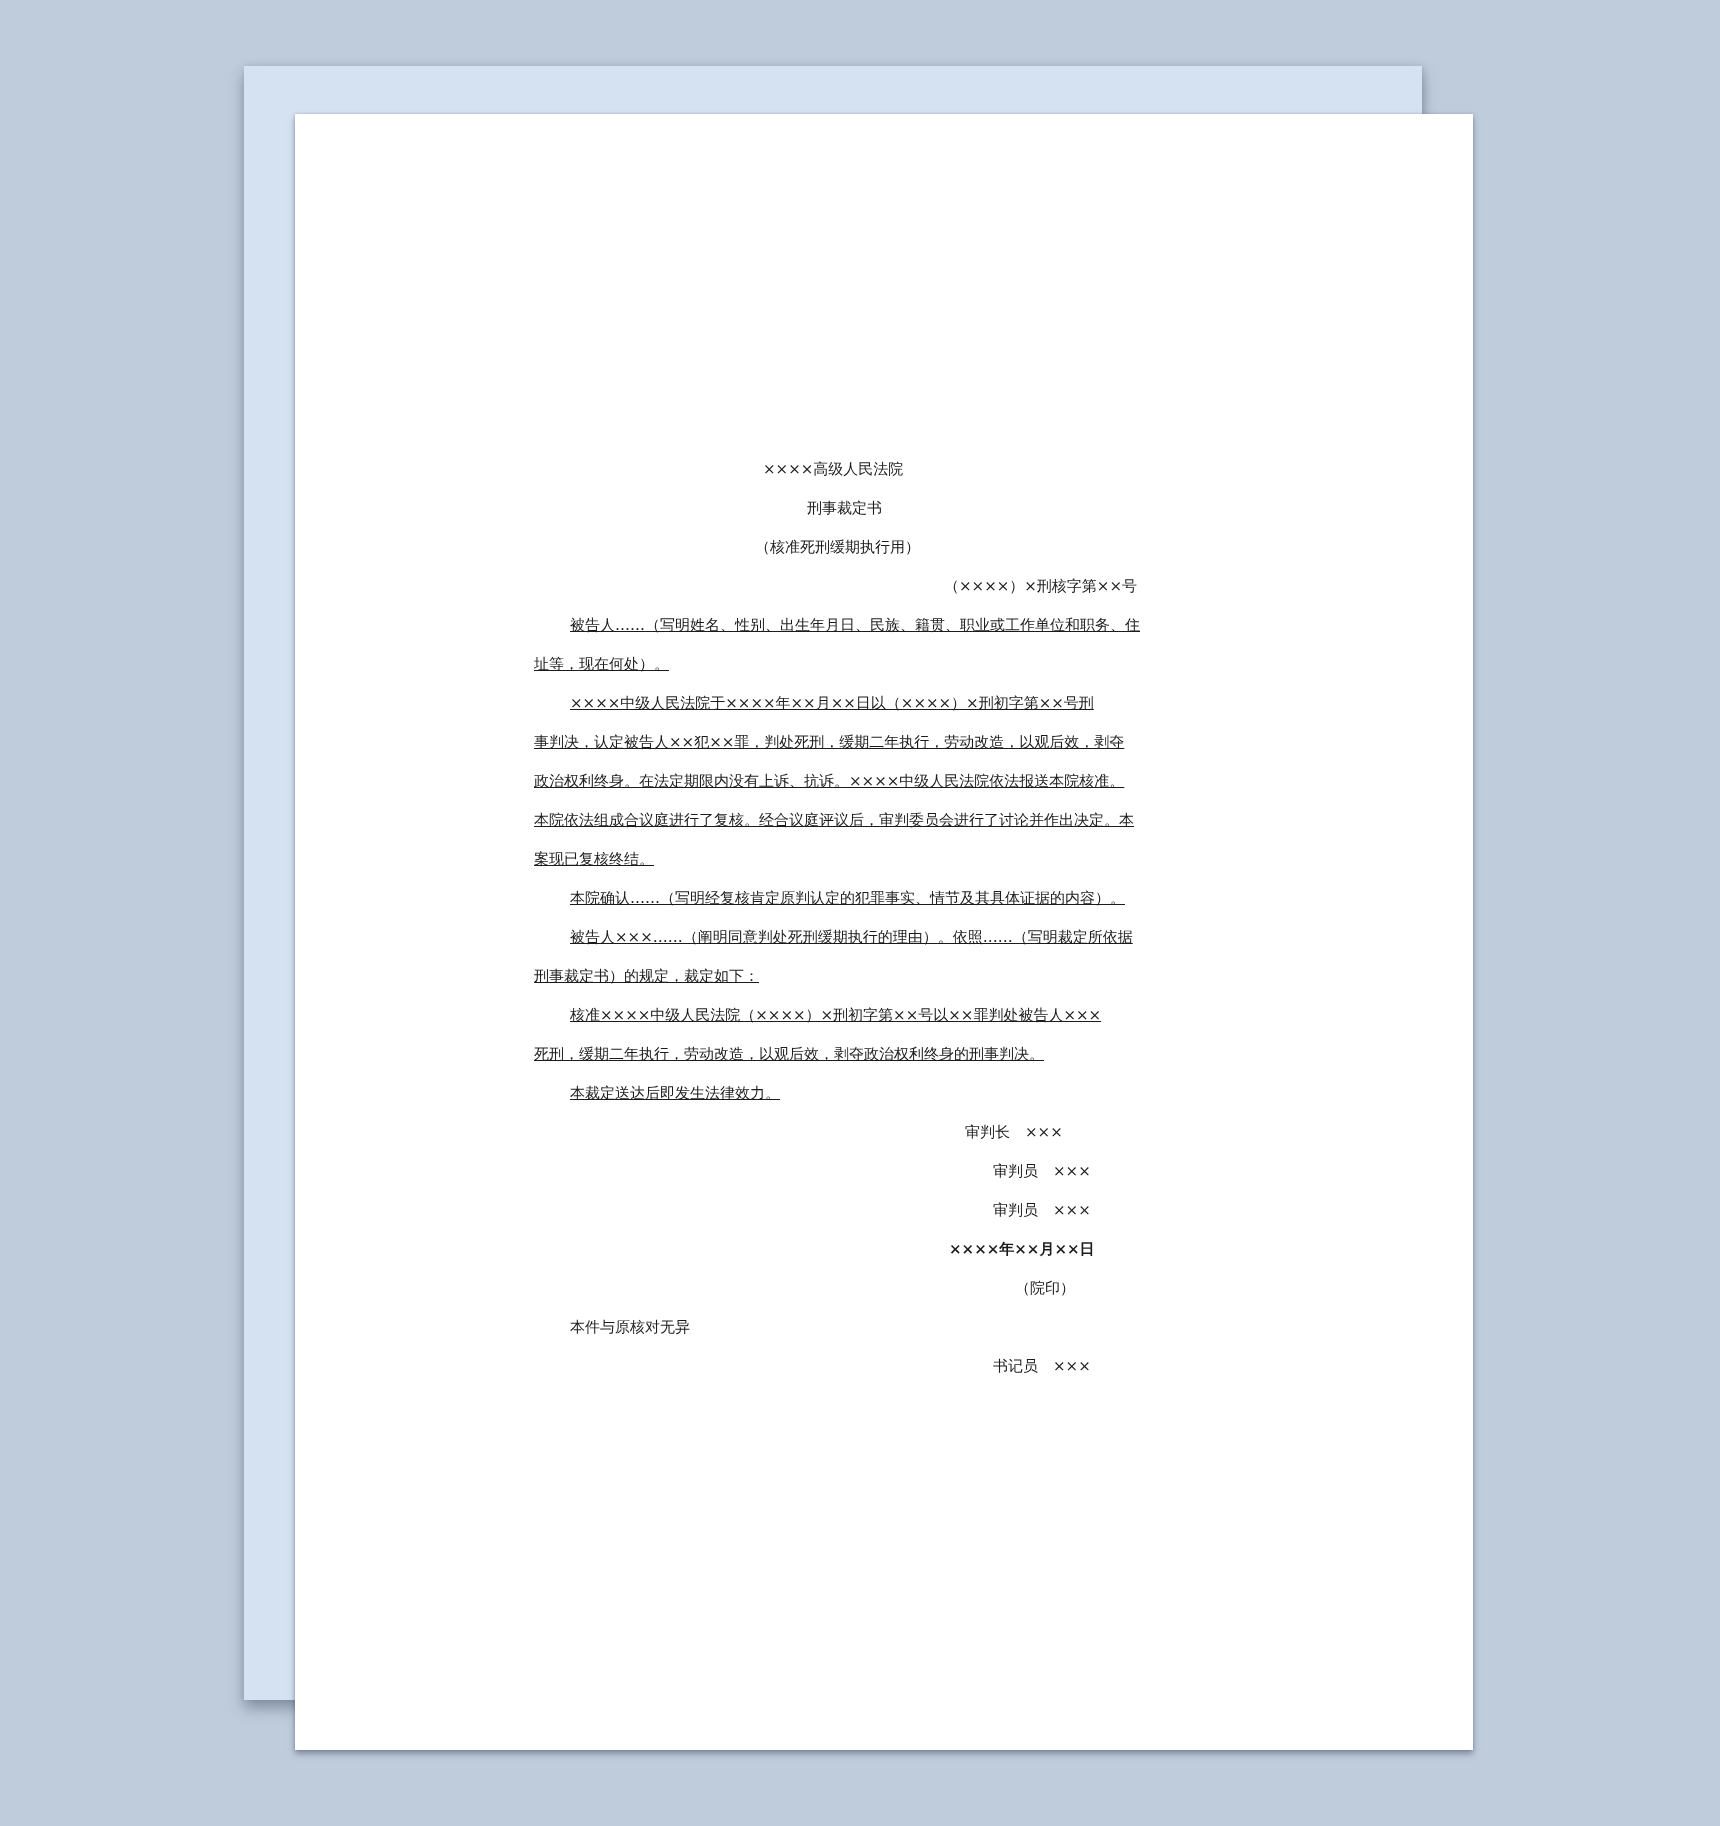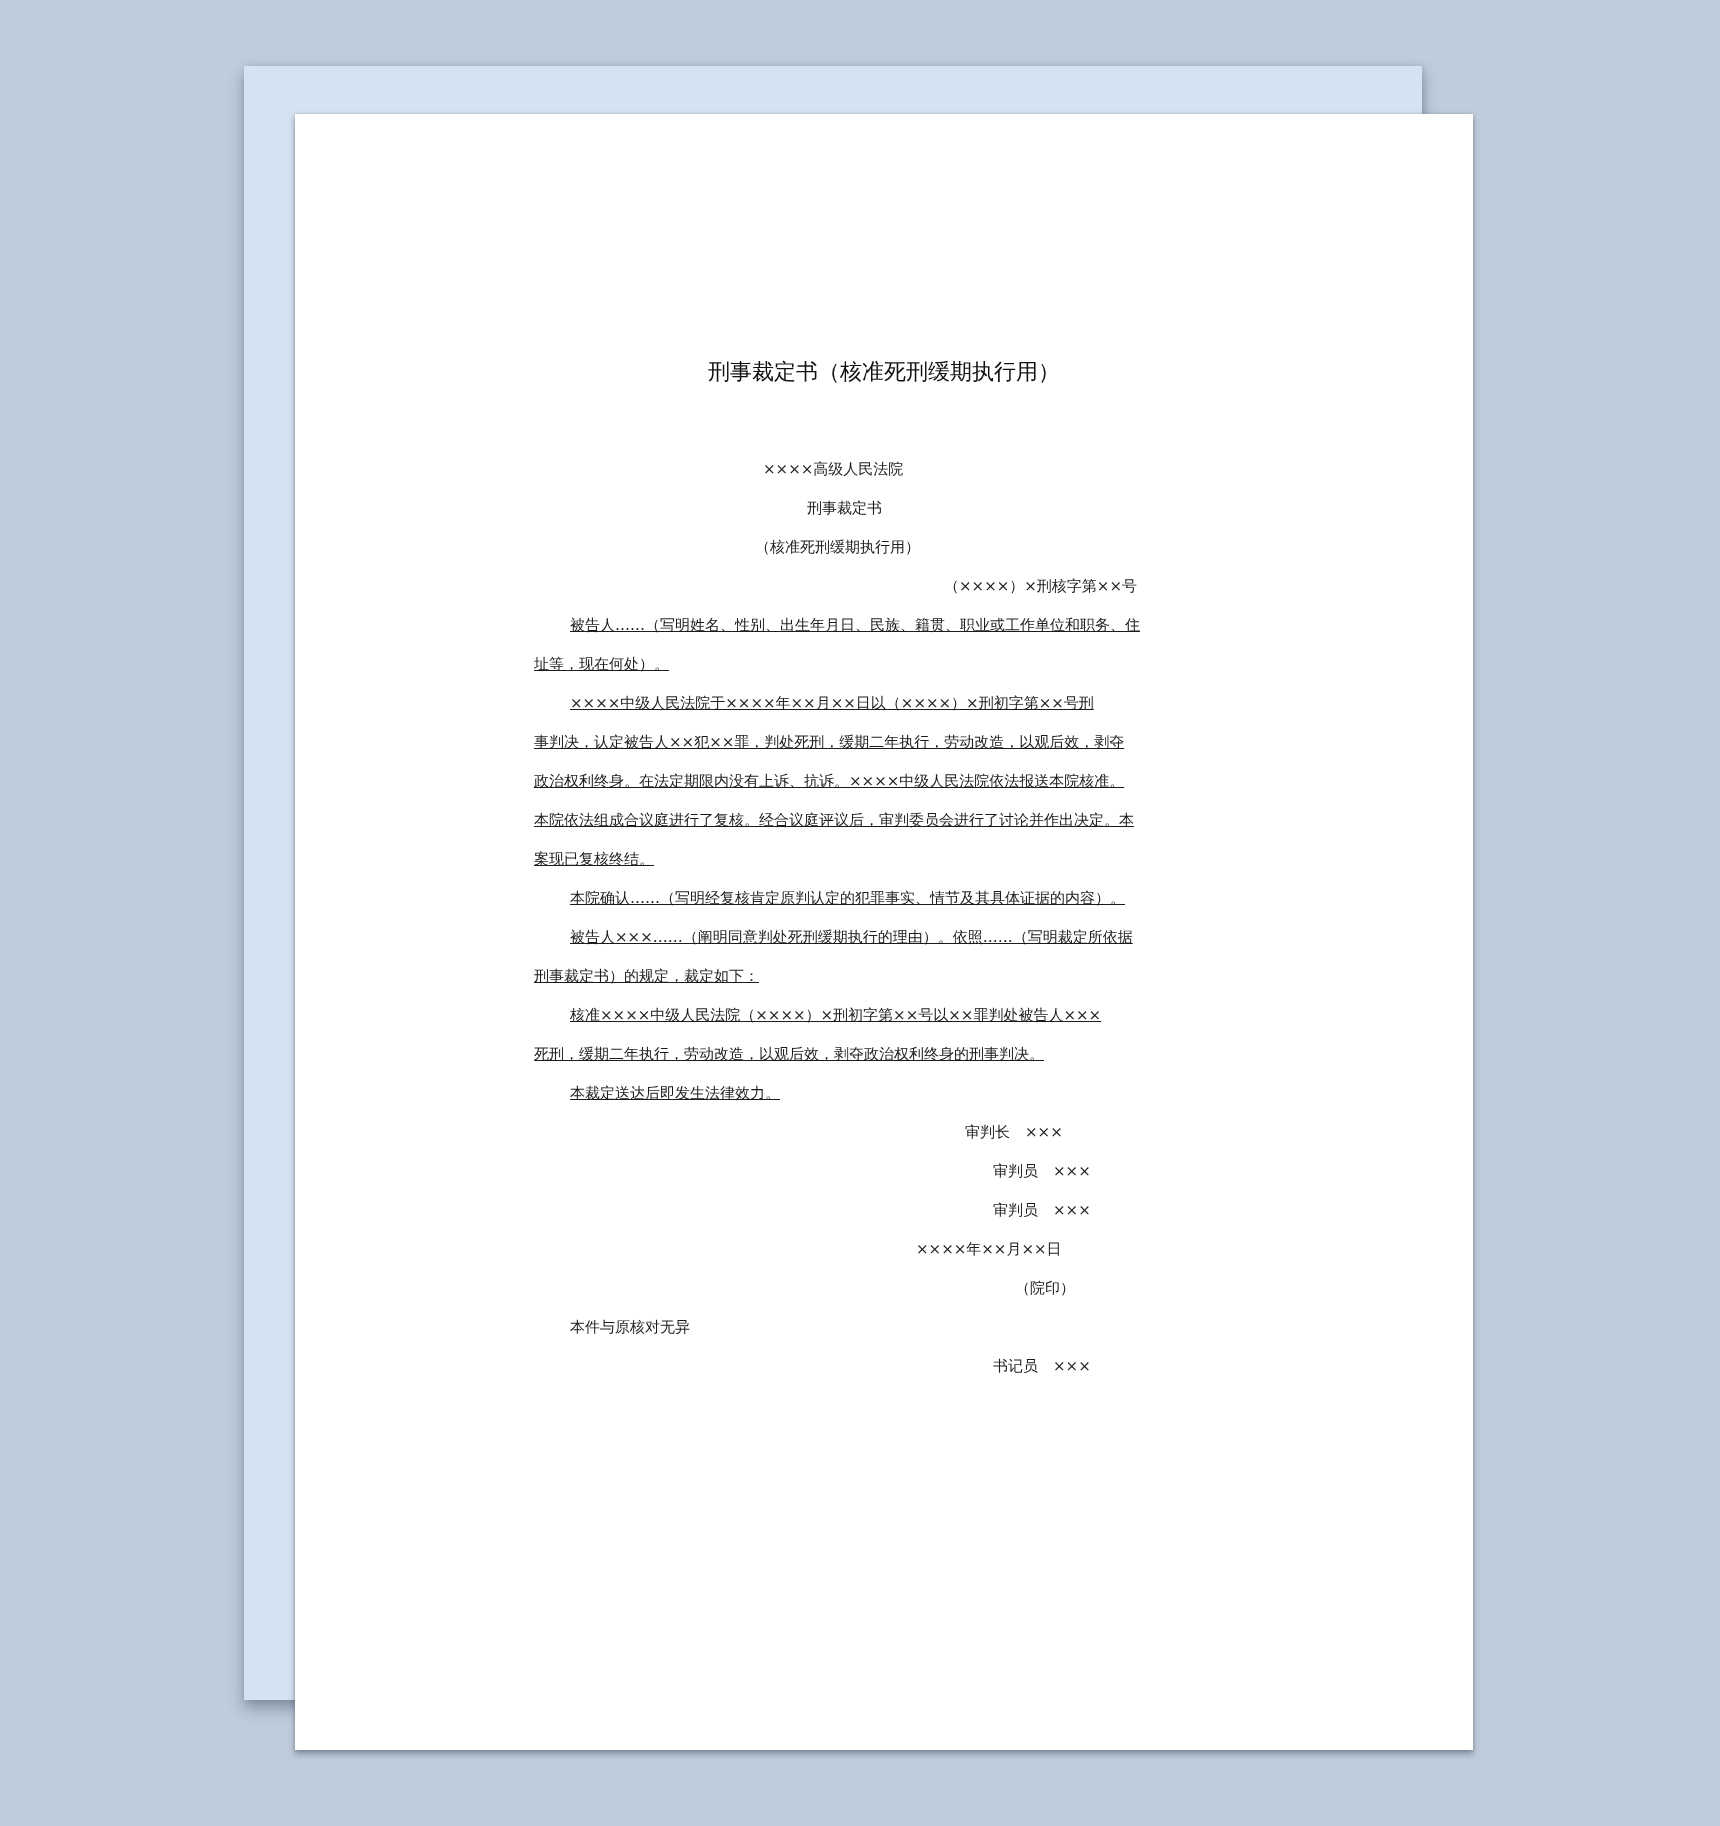--- a/index.html
+++ b/index.html
@@ -38,21 +38,20 @@
   .body-block .line { left: 0; text-decoration: underline; }
   .indent { padding-left: 36px; }
 </style>
 </head>
 <body>
 
 <div class="back-sheet"></div>
 
 <div class="page">
 
-  <div class="doc-title">刑事裁定书（核准死刑缓期执行用）</div>
 
   <div class="line" style="left:468px; top:343px;">××××高级人民法院</div>
   <div class="line" style="left:512px; top:382px;">刑事裁定书</div>
   <div class="line" style="left:460px; top:421px;">（核准死刑缓期执行用）</div>
   <div class="line" style="left:649px; top:460px;">（××××）×刑核字第××号</div>
 
   <div class="body-block">
     <div class="line indent" style="top:499px;">被告人……（写明姓名、性别、出生年月日、民族、籍贯、职业或工作单位和职务、住</div>
     <div class="line" style="top:538px;">址等，现在何处）。</div>
     <div class="line indent" style="top:577px;">××××中级人民法院于××××年××月××日以（××××）×刑初字第××号刑</div>
@@ -64,19 +63,19 @@
     <div class="line indent" style="top:811px;">被告人×××……（阐明同意判处死刑缓期执行的理由）。依照……（写明裁定所依据</div>
     <div class="line" style="top:850px;">刑事裁定书）的规定，裁定如下：</div>
     <div class="line indent" style="top:889px;">核准××××中级人民法院（××××）×刑初字第××号以××罪判处被告人×××</div>
     <div class="line" style="top:928px;text-align:center;">死刑，缓期二年执行，劳动改造，以观后效，剥夺政治权利终身的刑事判决。</div>
     <div class="line indent" style="top:967px;">本裁定送达后即发生法律效力。</div>
   </div>
 
   <div class="line" style="left:670px; top:1006px;text-align:right;">审判长　×××</div>
   <div class="line" style="left:698px; top:1045px;">审判员　×××</div>
   <div class="line" style="left:698px; top:1084px;">审判员　×××</div>
-  <div class="line" style="left:621px; top:1123px;">××××年××月××日</div>
+  <div class="line" style="left:654px; top:1123px;font-weight:bold;">××××年××月××日</div>
   <div class="line" style="left:720px; top:1162px;">（院印）</div>
 
   <div class="line" style="left:275px; top:1201px;">本件与原核对无异</div>
   <div class="line" style="left:698px; top:1240px;">书记员　×××</div>
 
 </div>
 
 </body></html>

